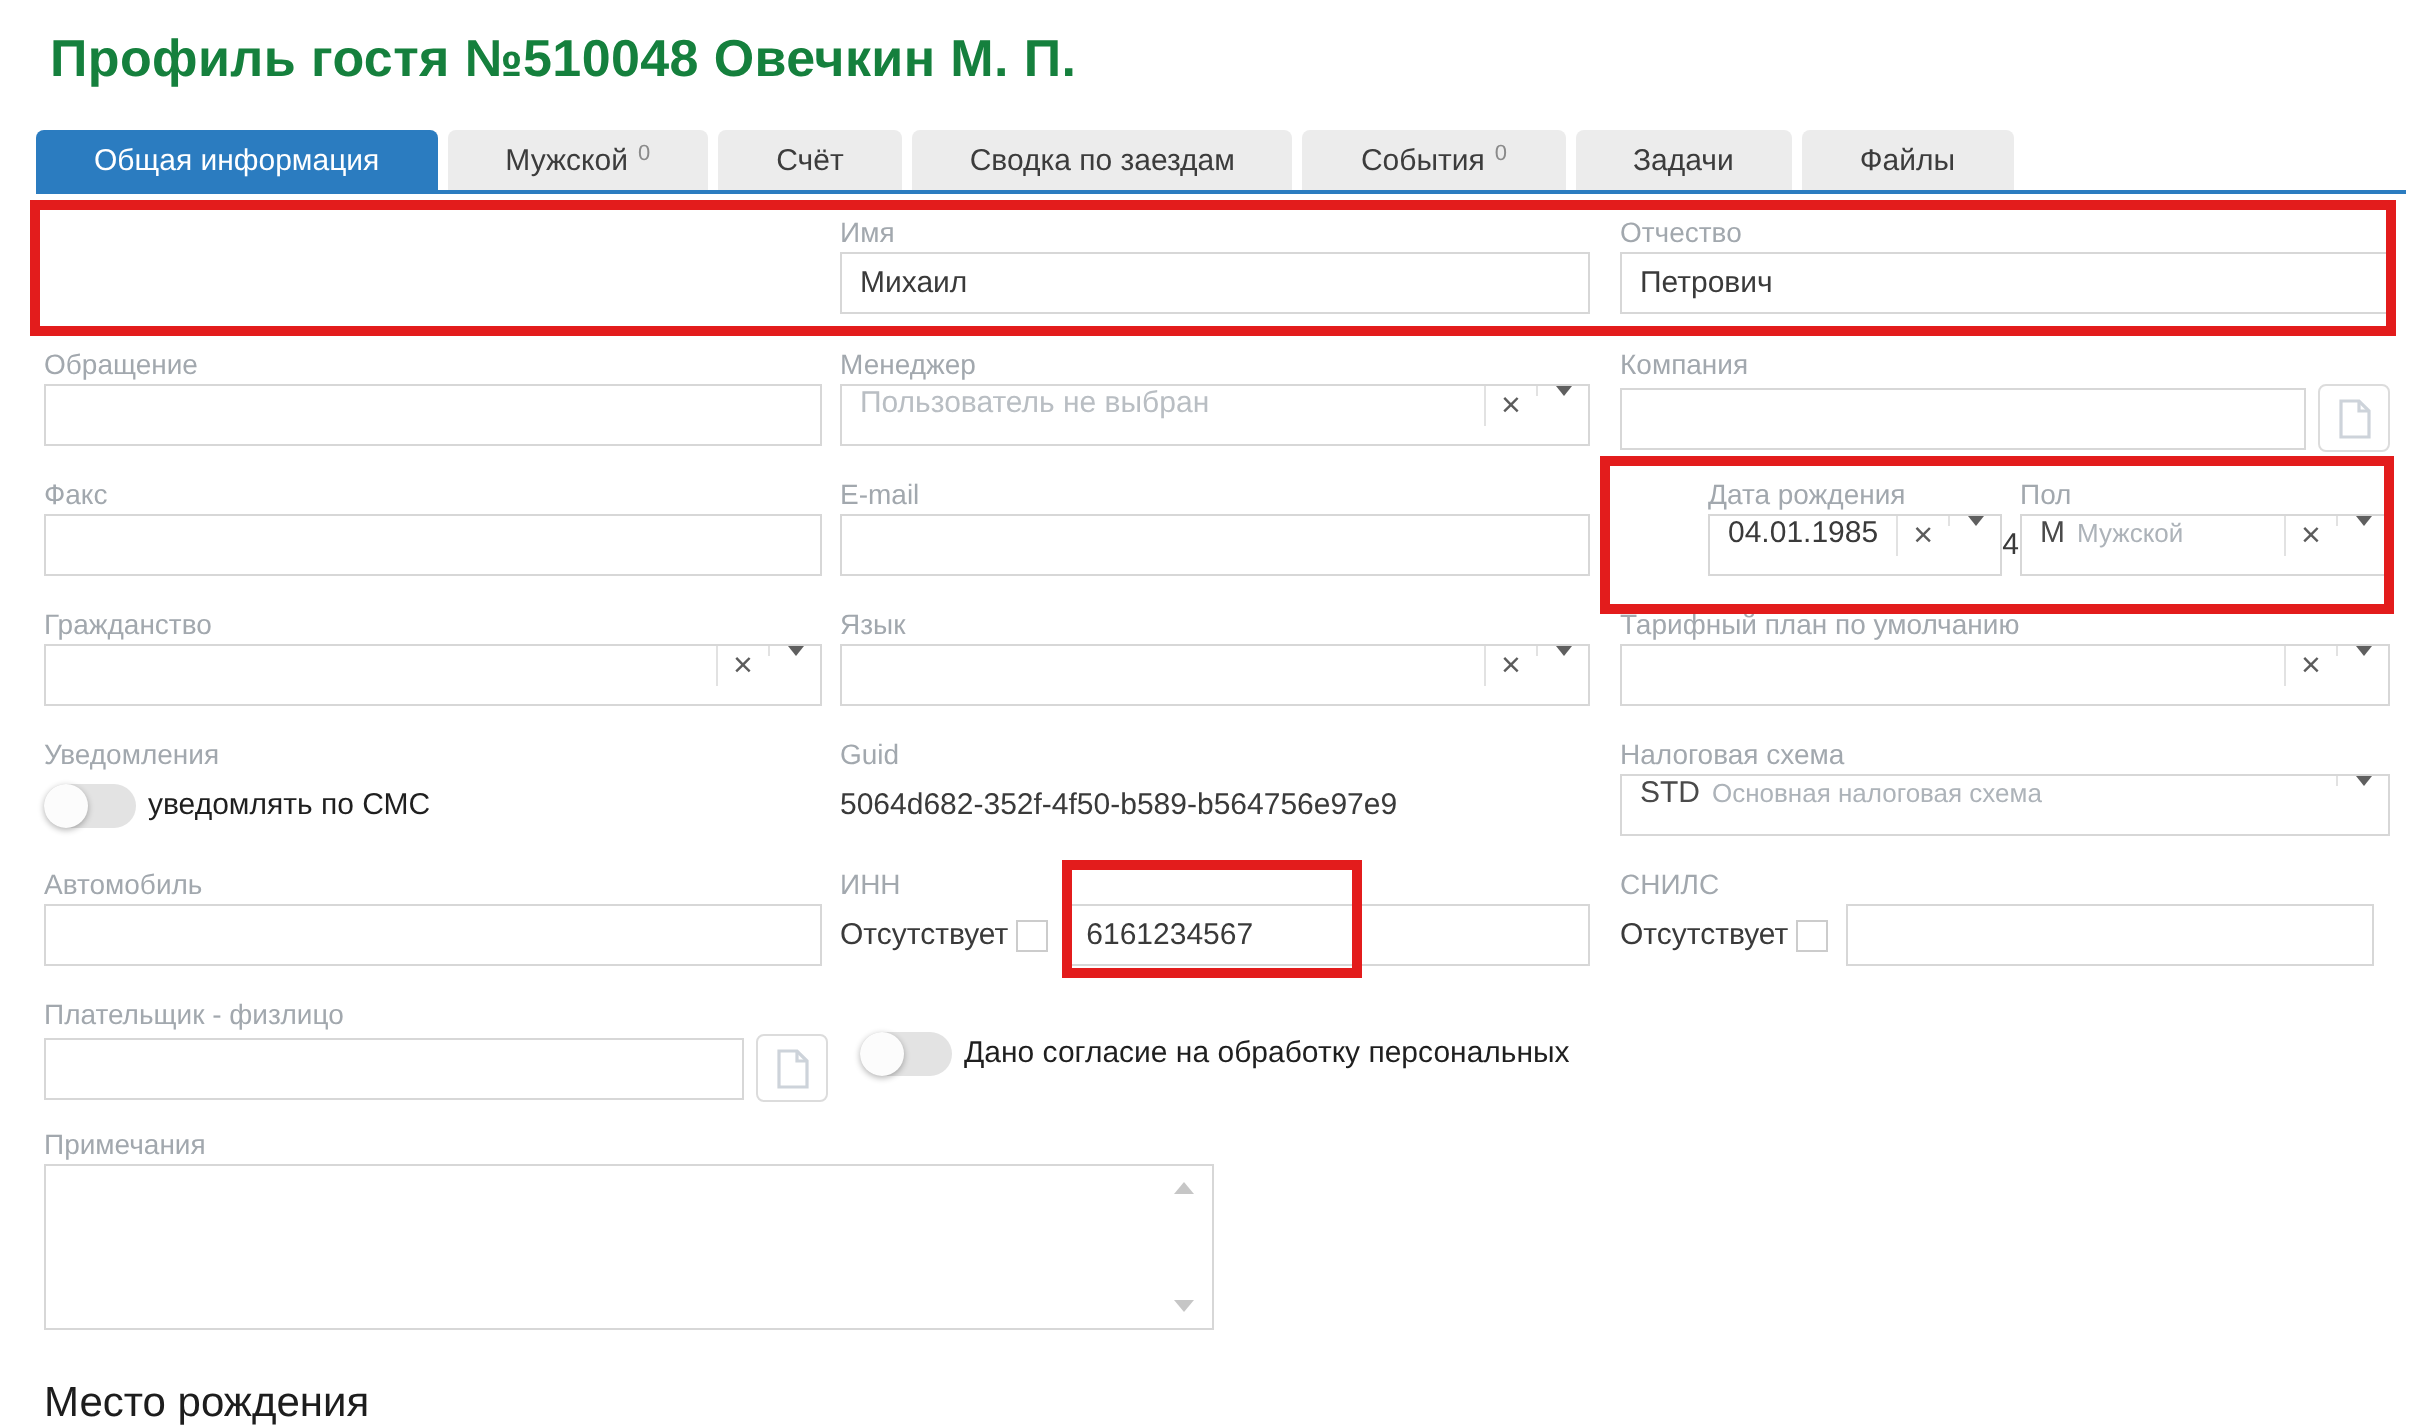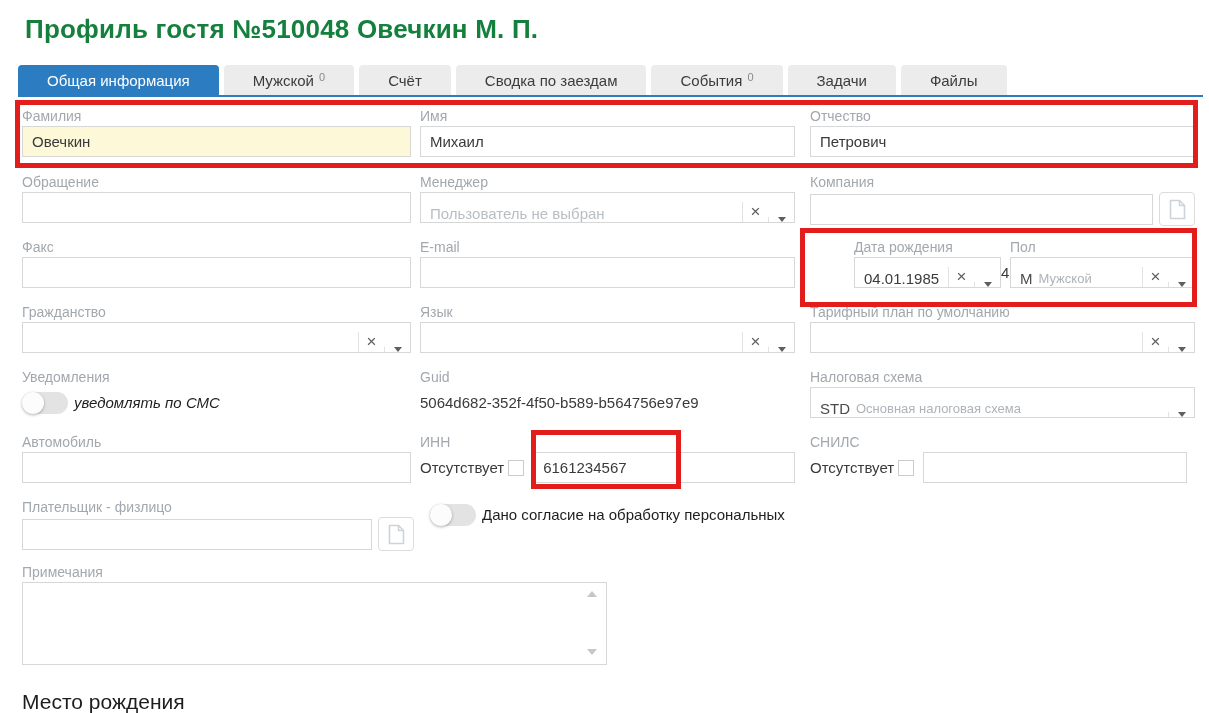--- a/index.html
+++ b/index.html
@@ -28,21 +28,21 @@
   
   .field { position:absolute; }
   .flabel { font-size:14px; color:#a2a8ae; height:19px; line-height:19px; white-space:nowrap; }
   .inp {
     width:100%; height:31px; border:1px solid #d7d7d7; background:#fff;
     font-family:"Liberation Sans", sans-serif; font-size:15px; color:#3a3a3a;
     padding:0 9px; outline:none; display:block;
   }
   .inp.yellow { background:#fcf8d8; }
   .combo {
-    display:flex; height:31px; border:1px solid #d7d7d7; background:#fff; align-items:flex-end;
+    display:flex; height:31px; border:1px solid #d7d7d7; background:#fff; align-items:flex-start;
   }
   .combo .cval {
     flex:1; display:flex; align-items:center; padding:0 9px; font-size:15px;
     color:#3a3a3a; min-width:0; overflow:hidden; white-space:nowrap;
   }
   .combo input.cinp {
     flex:1; border:none; outline:none; min-width:0; font-family:"Liberation Sans",sans-serif;
     font-size:15px; color:#3a3a3a; padding:0 9px; background:transparent;
   }
   .combo input.cinp::placeholder { color:#b9bec3; }
@@ -115,24 +115,20 @@
         <span class="count">0</span>
     </div>
     <div class="tab">
       <span>Задачи</span>
     </div>
     <div class="tab">
       <span>Файлы</span>
     </div>
   </div>
 
-  <div class="field" style="left:22px; top:107px; width:389px;">
-    <div class="flabel">Фамилия</div>
-    <input class="inp yellow" value="Овечкин" style="">
-  </div>
   <div class="field" style="left:420px; top:107px; width:375px;">
     <div class="flabel">Имя</div>
     <input class="inp" value="Михаил" style="">
   </div>
   <div class="field" style="left:810px; top:107px; width:385px;">
     <div class="flabel">Отчество</div>
     <input class="inp" value="Петрович" style="">
   </div>
 
   <div class="field" style="left:22px; top:173px; width:389px;">
@@ -235,21 +231,21 @@
           <span>×</span>
         </div>
       <div class="cbtn">
           <span class="tri"></span>
         </div>
     </div>
   </div>
 
   <div class="field" style="left:22px; top:368px; width:389px;">
     <div class="flabel">Уведомления</div>
-    <div class="rowflex" style="height:31px;font-style:italic;">
+    <div class="rowflex" style="height:31px;">
       <div class="toggle">
           <div class="knob"></div>
         </div>
       <span class="toglabel">уведомлять по СМС</span>
     </div>
   </div>
   <div class="field" style="left:420px; top:368px; width:375px;">
     <div class="flabel">Guid</div>
     <div class="guidval">5064d682-352f-4f50-b589-b564756e97e9</div>
   </div>
@@ -292,21 +288,21 @@
     <div class="rowflex">
       <input class="inp" style="width: 350px;" value="">
       <div class="docbtn">
         <svg width="17" height="21" viewBox="0 0 17 21">
             <path d="M1.5 1.5 h9 l5 5 v13 h-14 z" fill="#fff" stroke="#cdd3da" stroke-width="1.6"></path>
             <path d="M10.5 1.5 v5 h5" fill="none" stroke="#cdd3da" stroke-width="1.6"></path>
           </svg>
       </div>
     </div>
   </div>
-  <div class="field" style="left:430px; top:499px; width:500px;">
+  <div class="field" style="left:430px; top:511px; width:500px;">
     <div class="rowflex" style="height:31px;">
       <div class="toggle">
           <div class="knob"></div>
         </div>
       <span class="toglabel">Дано согласие на обработку персональных</span>
     </div>
   </div>
 
   <div class="field" style="left:22px; top:563px; width:585px;">
     <div class="flabel">Примечания</div>

